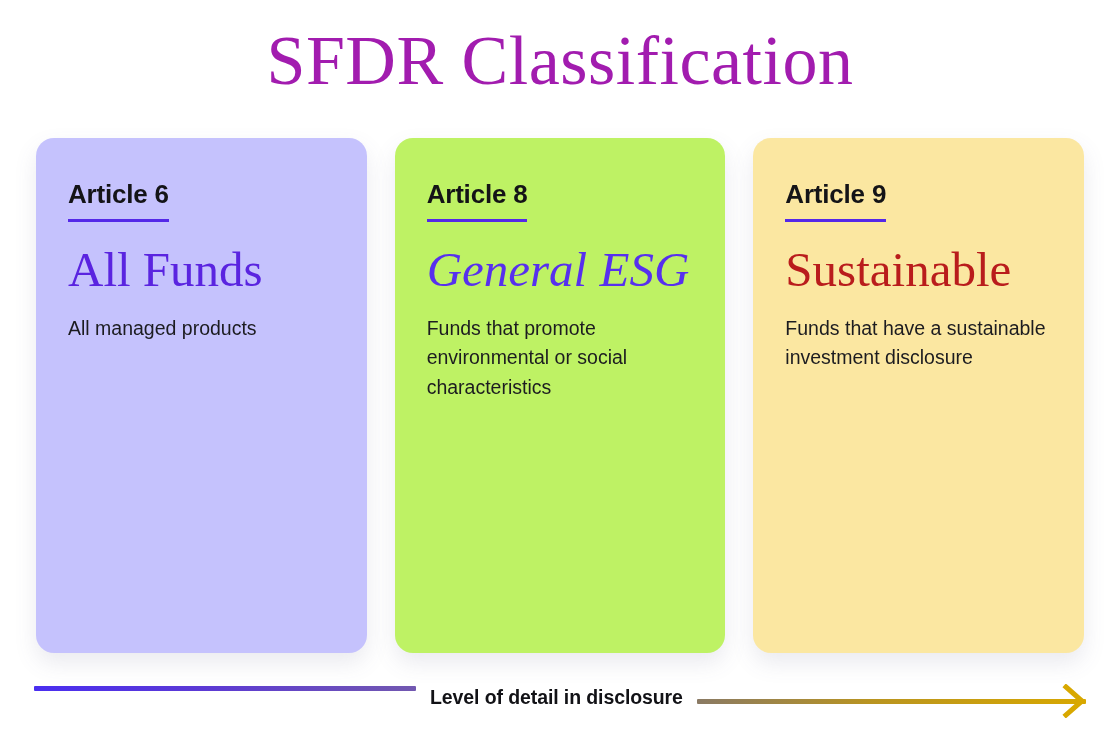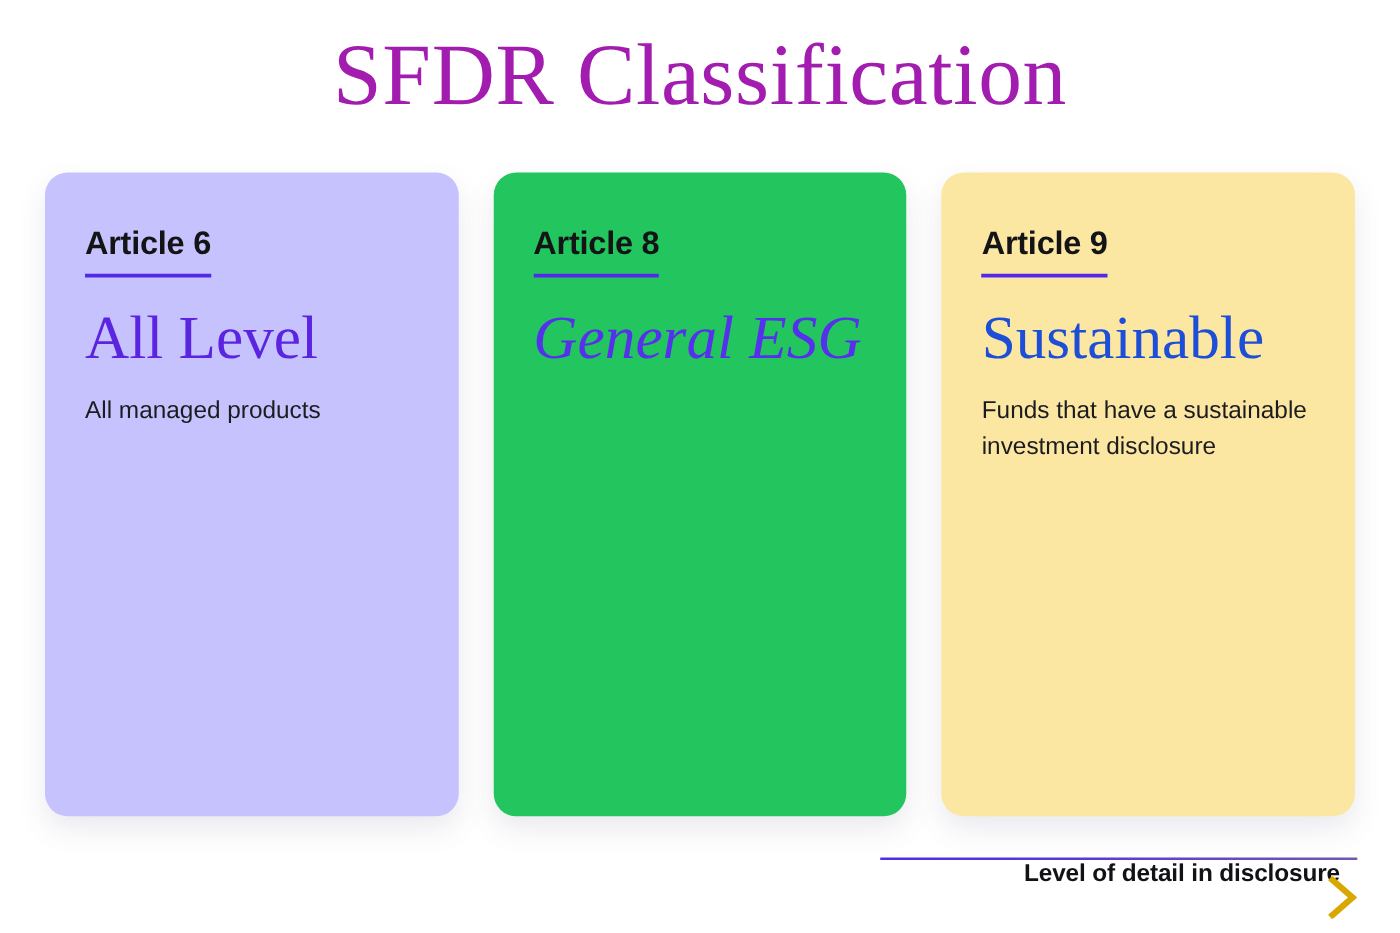--- a/index.html
+++ b/index.html
@@ -53,21 +53,21 @@
   .card {
     position: relative;
     flex: 1 1 0;
     border-radius: 18px;
     box-shadow: 0 10px 22px rgba(90, 90, 130, 0.13);
     box-sizing: border-box;
     padding: 42px 32px 0 32px;
     overflow: hidden;
   }
   .card.c1 { background: #c5c2fd; }
-  .card.c2 { background: #22c55e; }
+  .card.c2 { background: #bef264; }
   .card.c3 { background: #fbe7a1; }
 
   .article-label {
     display: inline-block;
     font-family: "Liberation Sans", sans-serif;
     font-size: 26px;
     font-weight: 700;
     color: #141417;
     letter-spacing: -0.2px;
     line-height: 1.15;
@@ -80,42 +80,41 @@
     margin-top: 22px;
     font-family: "Liberation Serif", "DejaVu Serif", serif;
     font-size: 49px;
     font-weight: 400;
     line-height: 1.06;
     color: #5a24e0;
     letter-spacing: 0px;
     white-space: nowrap;
   }
   .card.c2 .card-heading { color: #5730ee; font-style: italic; }
-  .card.c3 .card-heading { color: #1d4ed8; }
+  .card.c3 .card-heading { color: #b91c1c; }
 
   .card-desc {
     margin-top: 18px;
     font-family: "Liberation Sans", sans-serif;
     font-size: 19.5px;
     font-weight: 400;
     line-height: 1.52;
     color: #1c1c20;
     max-width: 270px;
   }
 
   
   .axis {
     position: absolute;
     left: 34px;
     top: 686px;
     width: 1052px;
     height: 38px;
     display: flex;
-    flex-direction: column;
-    align-items: flex-end;
+    align-items: flex-start;
   }
   .axis-line-left {
     height: 5px;
     width: 382px;
     background: linear-gradient(to right, #4a2ef0 0%, #5c3ad4 45%, #7258b0 100%);
     border-radius: 1px;
   }
   .axis-label {
     font-family: "Liberation Sans", sans-serif;
     font-size: 19.5px;
@@ -152,27 +151,28 @@
 <body>
 
 <div class="page">
 
   <div class="title">SFDR Classification</div>
 
   <div class="cards">
 
     <div class="card c1">
       <div class="article-label">Article 6</div>
-      <div class="card-heading">All Level</div>
+      <div class="card-heading">All Funds</div>
       <div class="card-desc">All managed products</div>
     </div>
 
     <div class="card c2">
       <div class="article-label">Article 8</div>
       <div class="card-heading">General ESG</div>
+      <div class="card-desc">Funds that promote environmental or social characteristics</div>
     </div>
 
     <div class="card c3">
       <div class="article-label">Article 9</div>
       <div class="card-heading">Sustainable</div>
       <div class="card-desc">Funds that have a sustainable investment disclosure</div>
     </div>
 
   </div>
 

